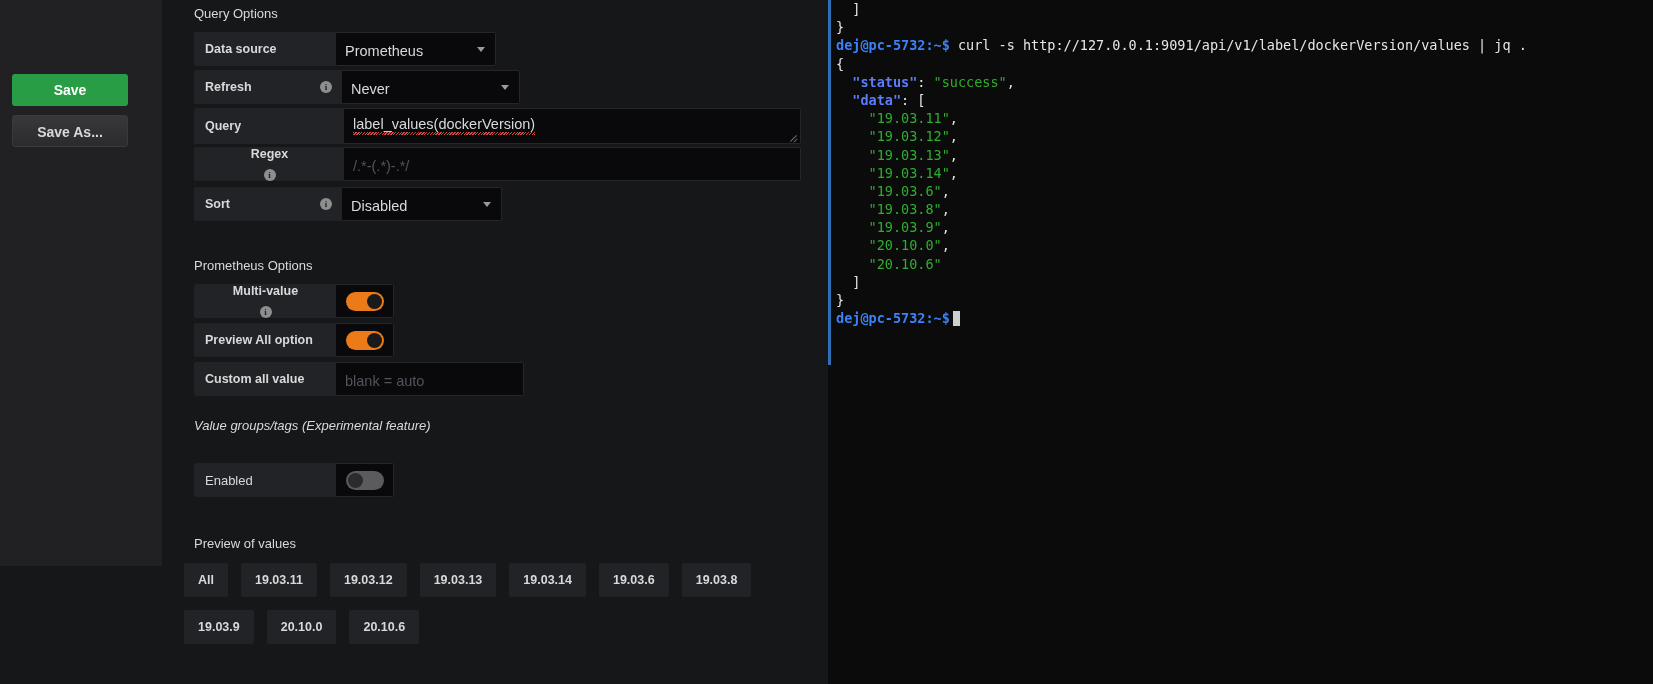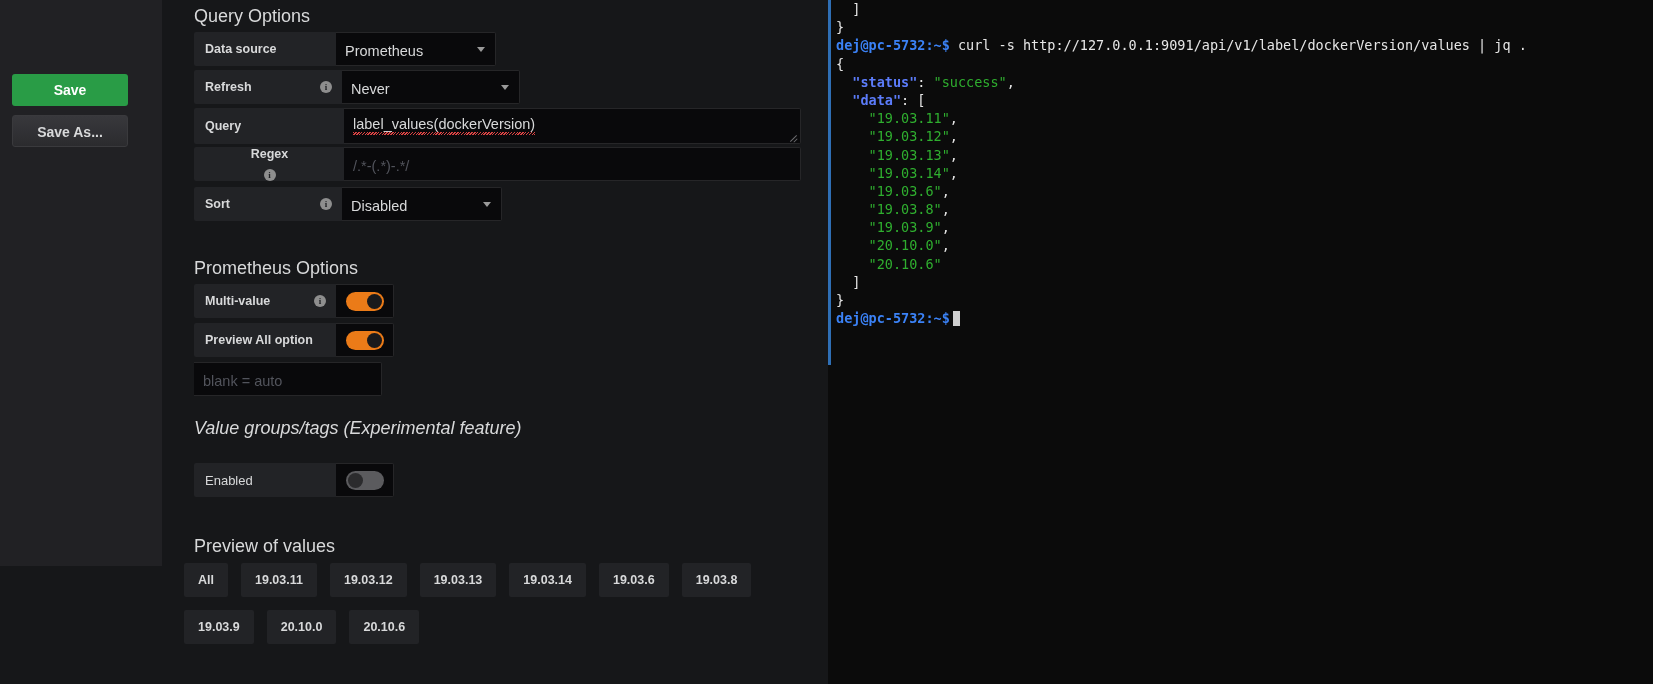--- a/index.html
+++ b/index.html
@@ -32,21 +32,21 @@
     position: absolute; left: 12px; top: 82px;
     background: linear-gradient(180deg,#38383c 0%, #2b2b2e 100%);
     color: #d8d9da;
     border: 1px solid #3a3a3d;
   }
 
   
   .main { position: absolute; left: 162px; top: 0; width: 660px; height: 684px; }
 
   .section-title {
-    color: #d8d9da; font-size: 18px; font-weight: normal;
+    color: #d8d9da; font-size: 13px; font-weight: normal;
     position: absolute; left: 32px;
   }
 
   .row { position: absolute; display: flex; align-items: stretch; height: 34px; }
   .lbl {
     background: #222326;
     color: #d8d9da; font-size: 12.5px; font-weight: bold;
     display: flex; align-items: center;
     padding: 0 10px 0 11px;
     border-radius: 2px 0 0 2px;
@@ -217,21 +217,21 @@
       </div>
       <div class="fieldbox" style="width:160px;">
         <span>Disabled</span>
         <span class="caret"></span>
       </div>
     </div>
 
     <div class="section-title" style="top:258px;">Prometheus Options</div>
 
     <div class="row" style="left:32px; top:284px;">
-      <div class="lbl" style="width:142px;">
+      <div class="lbl" style="width:142px;flex-direction:column;">
         <span>Multi-value</span>
         <span class="spacer"></span>
         <span class="info">i</span>
       </div>
       <div class="togglebox">
         <span class="switch on">
             <span class="knob"></span>
           </span>
       </div>
     </div>
@@ -241,20 +241,23 @@
         <span>Preview All option</span>
       </div>
       <div class="togglebox">
         <span class="switch on">
             <span class="knob"></span>
           </span>
       </div>
     </div>
 
     <div class="row" style="left:32px; top:362px;">
+      <div class="lbl" style="width:142px;">
+        <span>Custom all value</span>
+      </div>
       <div class="fieldbox placeholder" style="width:188px;">
         <span>blank = auto</span>
       </div>
     </div>
 
     <div class="section-title" style="top:418px;font-style:italic;">Value groups/tags (Experimental feature)</div>
 
     <div class="row" style="left:32px; top:463px;">
       <div class="lbl" style="width:142px; font-weight:normal; font-size:13px;">
         <span>Enabled</span>

